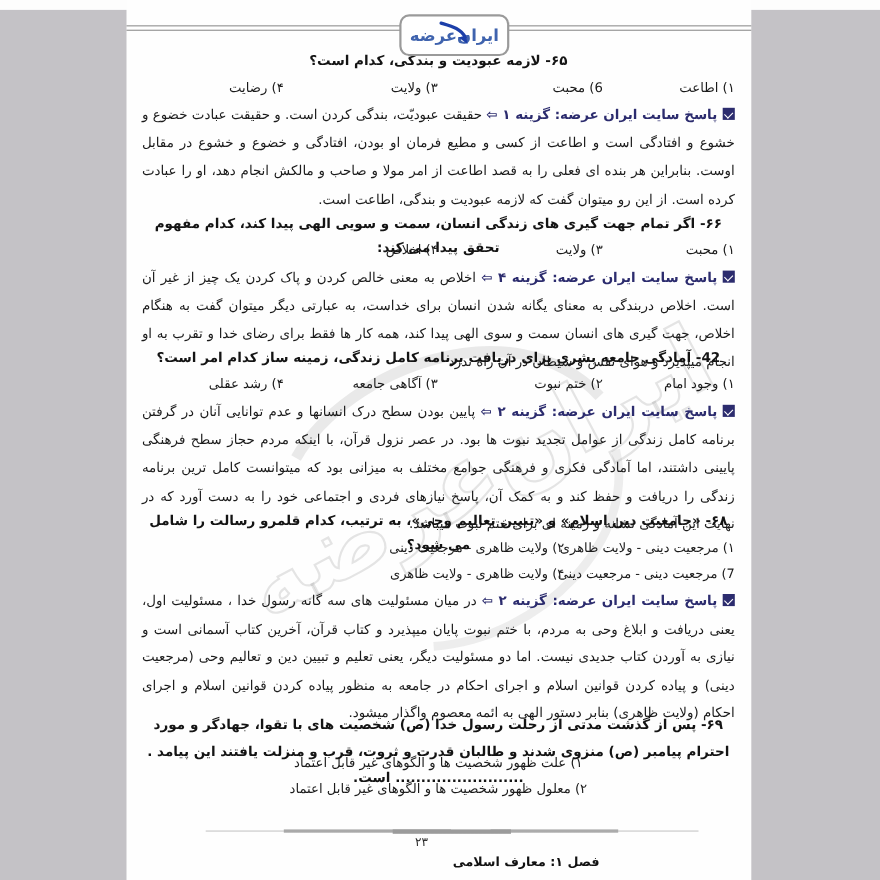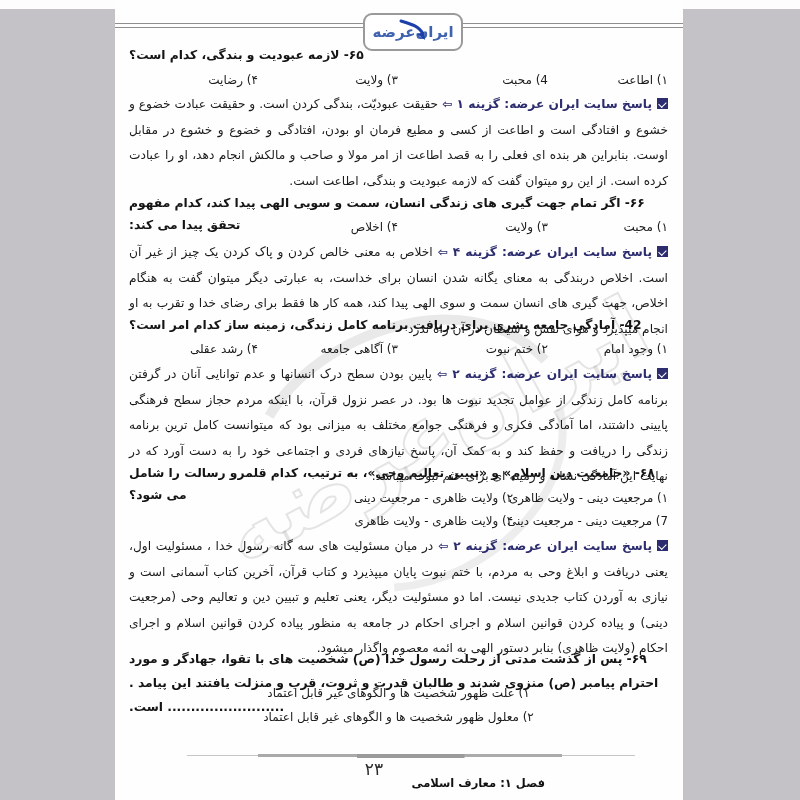--- a/index.html
+++ b/index.html
@@ -36,21 +36,21 @@
     display:flex;align-items:center;justify-content:center;
   }
   .watermark-text{
     font-size:86px;font-weight:bold;direction:rtl;white-space:nowrap;
     color:transparent;-webkit-text-stroke:2px rgba(125,125,125,0.20);
   }
   .watermark svg{position:absolute;left:0;top:0;}
   
   .q-title{
     position:absolute;right:15px;left:14px;
-    direction:rtl;text-align:left;
+    direction:rtl;text-align:center;
     font-weight:bold;font-size:12.3px;color:#141414;line-height:22px;z-index:2;
   }
   .opts4{
     position:absolute;right:15px;left:14px;direction:rtl;z-index:2;
     display:grid;grid-template-columns:120px 150px 140px auto;
     font-size:12px;line-height:22px;
   }
   .opts2{
     position:absolute;right:15px;left:14px;direction:rtl;z-index:2;
     display:grid;grid-template-columns:155px auto;
@@ -77,22 +77,22 @@
   
   .footer-divider{
     position:absolute;left:72px;top:754px;width:448px;height:4px;z-index:2;
     background:
       linear-gradient(#9b9b9b,#9b9b9b) 50% 0/24% 4px no-repeat,
       linear-gradient(#a9a9a9,#a9a9a9) 24% 0/34% 3px no-repeat,
       linear-gradient(#ababab,#ababab) 78% 0/26% 3px no-repeat,
       linear-gradient(#c6c6c6,#c6c6c6) 0 1px/100% 1px no-repeat;
   }
   .page-number{
-    position:absolute;left:244px;top:759px;width:30px;text-align:center;
-    font-size:17px;color:#2a2a2a;z-index:2;
+    position:absolute;left:244px;top:759px;width:30px;text-align:right;
+    font-size:11px;color:#2a2a2a;z-index:2;
   }
   .chapter-label{
     position:absolute;right:138px;top:776px;direction:rtl;
     font-weight:bold;font-size:11.5px;color:#111;z-index:2;white-space:nowrap;
   }
 </style>
 </head>
 <body>
 
 <div class="top-strip"></div>
@@ -112,21 +112,21 @@
     <svg width="400" height="360" viewBox="0 0 400 360">
       <path d="M60 90 C 140 40, 300 60, 330 170" fill="none" stroke="rgba(125,125,125,0.16)" stroke-width="10"></path>
       <path d="M90 300 C 180 340, 300 300, 320 220" fill="none" stroke="rgba(125,125,125,0.13)" stroke-width="8"></path>
     </svg>
     <span class="watermark-text">ایران‌عرضه</span>
   </div>
 
   <div class="q-title" style="top:44px">۶۵- لازمه عبودیت و بندگی، کدام است؟</div>
   <div class="opts4" style="top:69px">
     <span class="opt">۱) اطاعت</span>
-    <span class="opt">4) محبت</span>
+    <span class="opt">6) محبت</span>
     <span class="opt">۳) ولایت</span>
     <span class="opt">۴) رضایت</span>
   </div>
   <div class="answer" style="top:92px">
     <span class="ans-icon"></span><span class="ans-prefix">پاسخ سایت ایران عرضه: گزینه ۱ ⇦</span>
     <span>حقیقت عبودیّت، بندگی کردن است. و حقیقت عبادت خضوع و خشوع و افتادگی است و اطاعت از کسی و مطیع فرمان او بودن، افتادگی و خضوع و خشوع در مقابل اوست. بنابراین هر بنده ای فعلی را به قصد اطاعت از امر مولا و صاحب و مالکش انجام دهد، او را عبادت کرده است. از این رو میتوان گفت که لازمه عبودیت و بندگی، اطاعت است.</span>
   </div>
 
   <div class="q-title" style="top:192px">۶۶- اگر تمام جهت گیری های زندگی انسان، سمت و سویی الهی پیدا کند، کدام مفهوم تحقق پیدا می کند:</div>
   <div class="opts4" style="top:216px">

